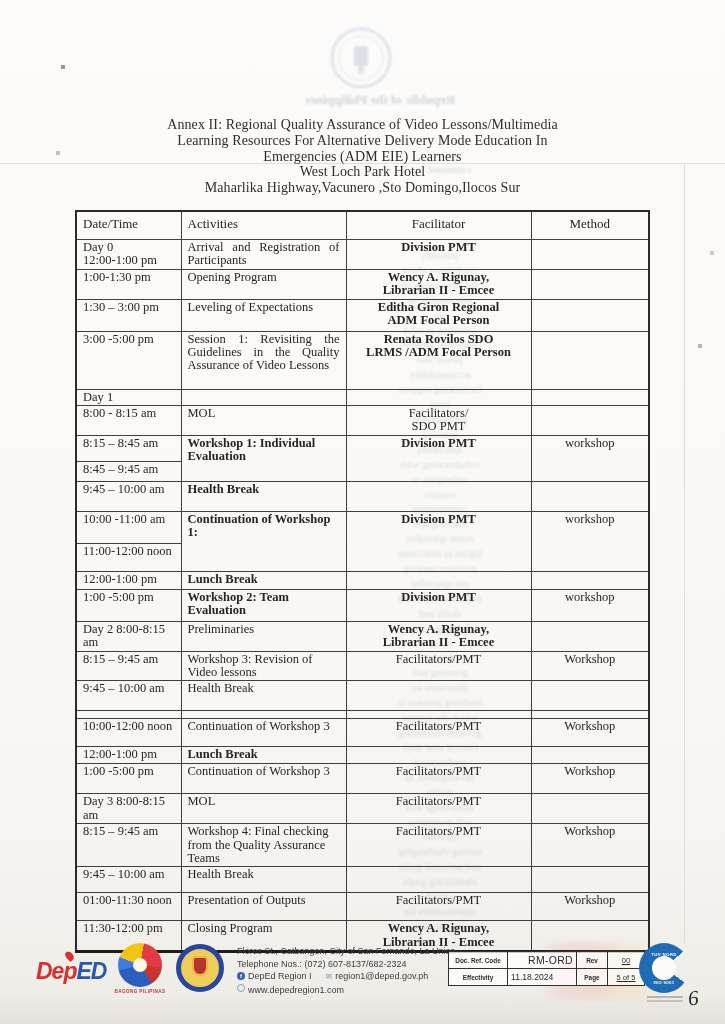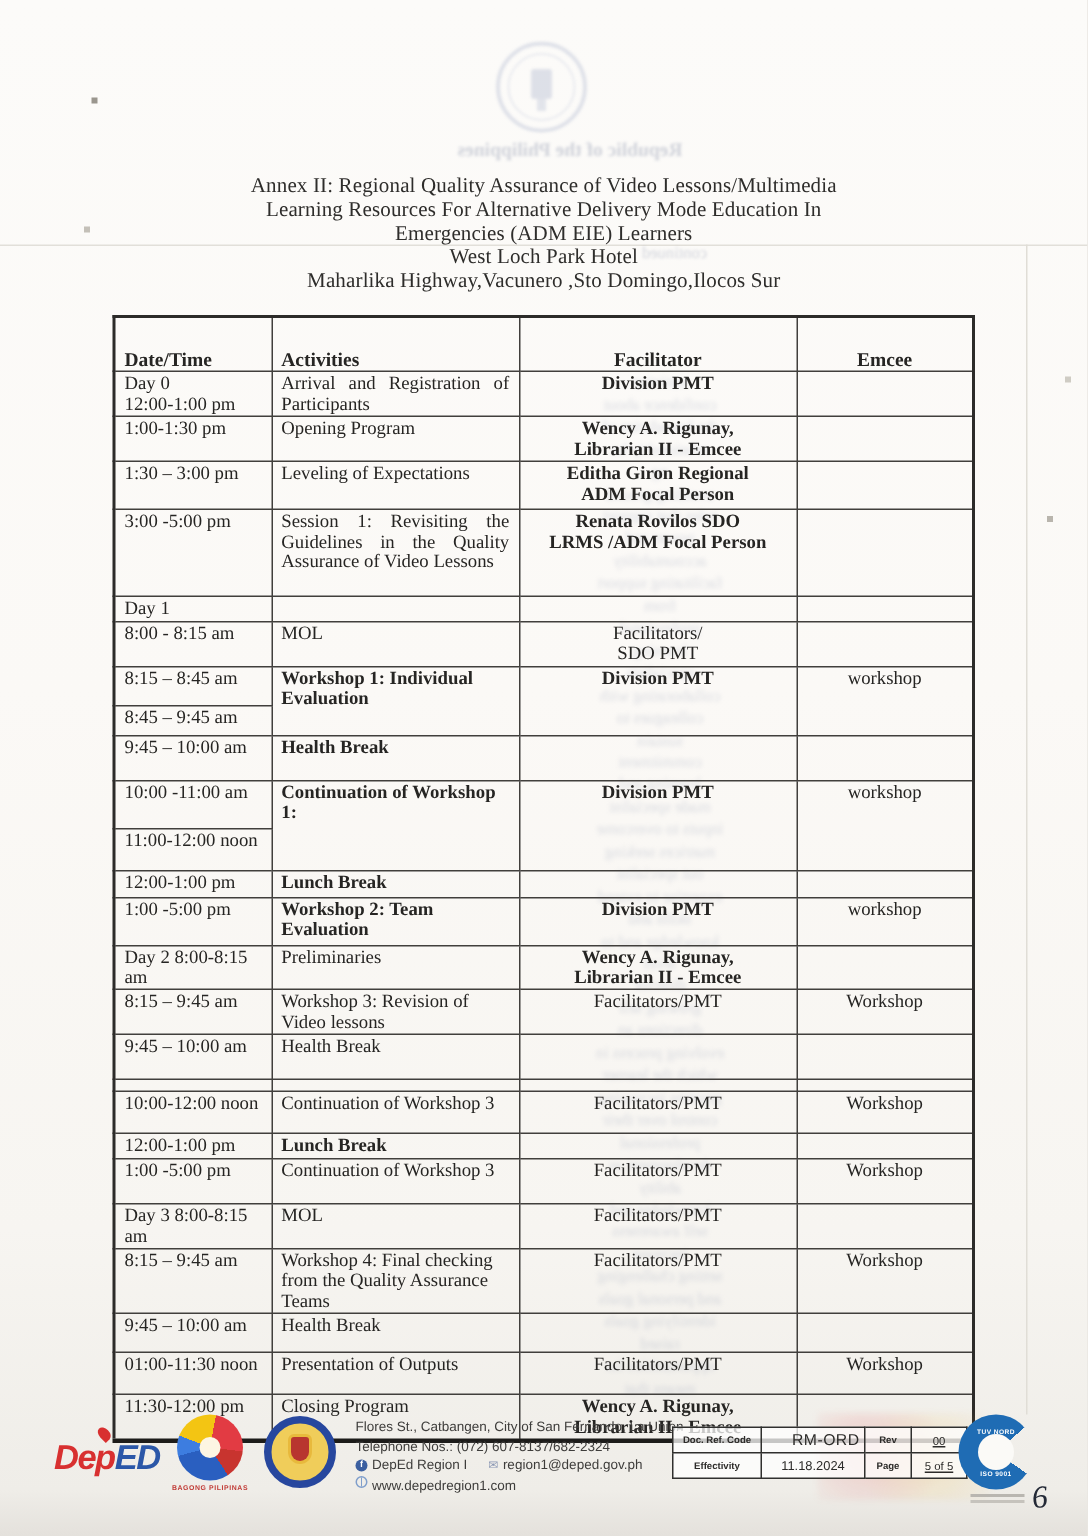--- a/index.html
+++ b/index.html
@@ -35,21 +35,21 @@
   
   table.sched{
     position:absolute;left:75px;top:210px;width:573px;border-collapse:collapse;table-layout:fixed;
     font-family:"Liberation Serif",serif;color:#262523;
     border:2px solid #2c2b29;border-bottom:3px solid #1d1c1a;
   }
   table.sched th, table.sched td{
     border:1px solid #413f3c;vertical-align:top;padding:1px 6px;
     font-size:12.5px;line-height:13.4px;white-space:pre-line;overflow:hidden;
   }
-  table.sched th{font-weight:bold;font-size:13px;text-align:left;padding-top:21px;}
+  table.sched th{font-weight:normal;font-size:13px;text-align:left;padding-top:5px;}
   table.sched th.c{text-align:center;}
   td.b{font-weight:bold;}
   td.c{text-align:center;}
   td.j{text-align:justify;}
   td.vm{vertical-align:middle;}
 
   
   .footer{position:absolute;left:0;top:942px;width:725px;height:62px;font-family:"Liberation Sans",sans-serif;}
   .deped-logo{position:absolute;left:36px;top:16px;font:italic bold 23px "Liberation Sans",sans-serif;
     color:#d83030;letter-spacing:-1px;}
@@ -78,21 +78,21 @@
     vertical-align:1px;margin-right:3px;}
   .footer-bleed{position:absolute;left:545px;top:0;width:115px;height:58px;filter:blur(2px);
     background:radial-gradient(circle at 28% 45%,rgba(228,70,70,.20),transparent 58%),
                radial-gradient(circle at 68% 55%,rgba(240,180,50,.20),transparent 58%);}
   table.docref{position:absolute;left:448px;top:9px;border-collapse:collapse;background:rgba(255,255,255,.75);}
   table.docref td{border:1.3px solid #30302e;padding:0 3px;height:16px;
     font-family:"Liberation Sans",sans-serif;color:#2c2b29;}
   .dr-label{font-size:6.4px;font-weight:bold;width:52px;text-align:center;}
   .dr-label2{font-size:6.4px;font-weight:bold;width:24px;text-align:center;}
   .dr-big{font-size:10.5px;width:62px;text-align:right;letter-spacing:.3px;}
-  .dr-mid{font-size:8.6px;width:62px;text-align:center;}
+  .dr-mid{font-size:8.6px;width:62px;text-align:left;}
   .dr-sm{font-size:7.6px;width:30px;text-align:center;color:#4c4b49;text-decoration:underline;}
   .tuv{position:absolute;left:639px;top:1px;width:52px;height:52px;}
   .tuv-ring{width:50px;height:50px;border-radius:50%;position:relative;
     background:conic-gradient(from 125deg,#1f6cb4 0 79%,rgba(255,255,255,0) 79% 100%);}
   .tuv-ring:after{content:"";position:absolute;left:13px;top:13px;width:24px;height:24px;border-radius:50%;background:#fbfaf7;}
   .tuv-top{position:absolute;left:0;top:9px;width:50px;text-align:center;
     font:bold 4.4px "Liberation Sans",sans-serif;color:#fff;letter-spacing:.3px;}
   .tuv-bottom{position:absolute;left:0;top:37px;width:50px;text-align:center;
     font:bold 4.4px "Liberation Sans",sans-serif;color:#fff;letter-spacing:.3px;}
   .tuv-cap{position:absolute;left:8px;top:53px;width:36px;height:2px;background:#b9b6b0;box-shadow:0 4px 0 #c6c3bd;}
@@ -179,21 +179,21 @@
       <col style="width:105px">
         <col style="width:165px">
         <col style="width:185px">
         <col style="width:118px">
     </colgroup>
     <thead>
       <tr style="height:28px">
         <th>Date/Time</th>
         <th>Activities</th>
         <th class="c">Facilitator</th>
-        <th class="c">Emcee</th>
+        <th class="c">Method</th>
       </tr>
     </thead>
     <tbody id="schedule-body">
         <tr style="height: 30px;">
           <td class="">Day 0
 12:00-1:00 pm</td>
           <td class="j">Arrival and Registration of Participants</td>
           <td class="b c">Division PMT</td>
           <td class=""></td>
         </tr>

